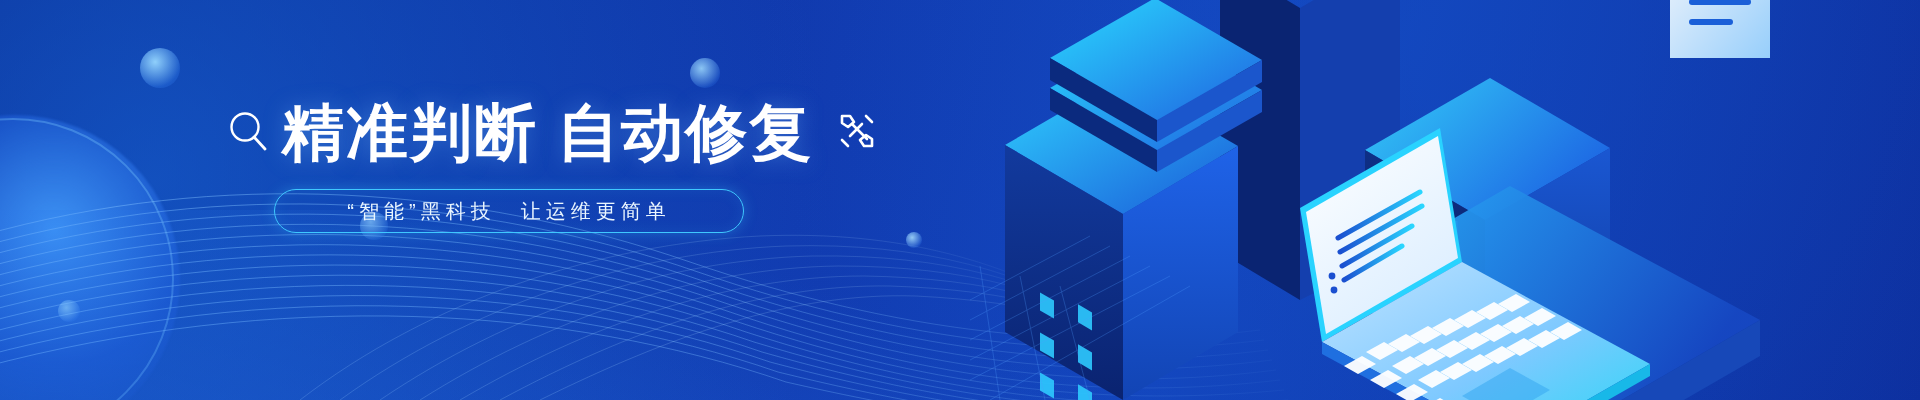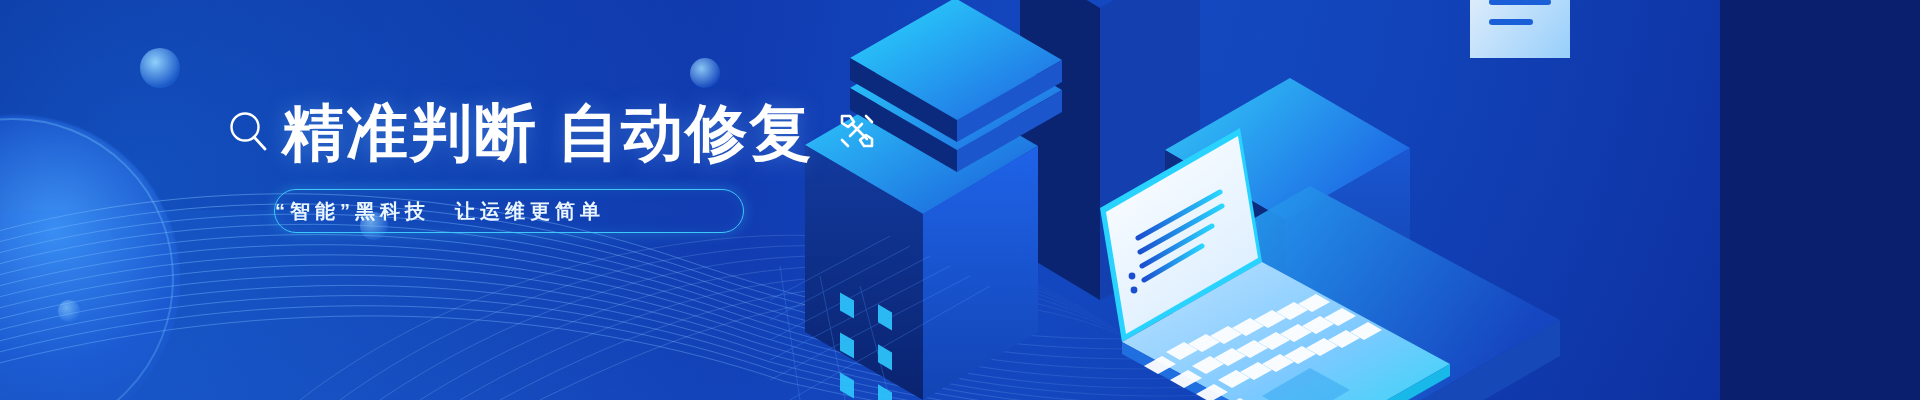--- a/index.html
+++ b/index.html
@@ -1,18 +1,18 @@
 <!DOCTYPE html>
 <html><head>
 <meta charset="utf-8">
 <style>
   html,body{margin:0;padding:0;background:#0a1f6e;}
   *{box-sizing:border-box;}
   .banner{
-    position:relative;width:1720px;height:400px;overflow:hidden;
+    position:relative;width:1920px;height:400px;overflow:hidden;
     font-family:"Liberation Sans","DejaVu Sans",sans-serif;
     background:
       radial-gradient(circle at 8% 45%, rgba(24,108,220,.55) 0%, rgba(24,108,220,0) 38%),
       radial-gradient(circle at 74% 10%, rgba(20,80,200,.45) 0%, rgba(20,80,200,0) 45%),
       linear-gradient(105deg,#0a2a92 0%,#113bb0 42%,#1345bd 62%,#0d2f9e 100%);
   }
   
   .layer{position:absolute;inset:0;pointer-events:none;}
   .sphere{
     position:absolute;left:-150px;top:115px;width:330px;height:330px;border-radius:50%;
@@ -38,23 +38,22 @@
   .headline{display:flex;align-items:center;gap:14px;height:76px;}
   .mag{flex:0 0 auto;}
   .wrench{flex:0 0 auto;margin-left:6px;}
   .h-text{
     color:#ffffff;font-size:62px;line-height:64px;font-weight:bold;
     letter-spacing:2px;white-space:nowrap;
     text-shadow:0 0 22px rgba(120,190,255,.35);
   }
   .pill{
     margin:18px 0 0 46px;width:470px;height:44px;border-radius:22px;
-    border:1.6px solid #3fc8ff;display:flex;align-items:center;justify-content:flex-start;
+    border:1.6px solid #3fc8ff;display:flex;align-items:center;justify-content:center;
     box-shadow:0 0 14px rgba(63,200,255,.30), inset 0 0 14px rgba(63,200,255,.10);
-    font-weight:bold;
   }
   .pill-text{color:#eaf6ff;font-size:20px;letter-spacing:5px;white-space:nowrap;}
   
   .art{position:absolute;right:0;top:0;width:950px;height:400px;}
 </style>
 </head>
 <body>
 
 <div class="banner">
 

